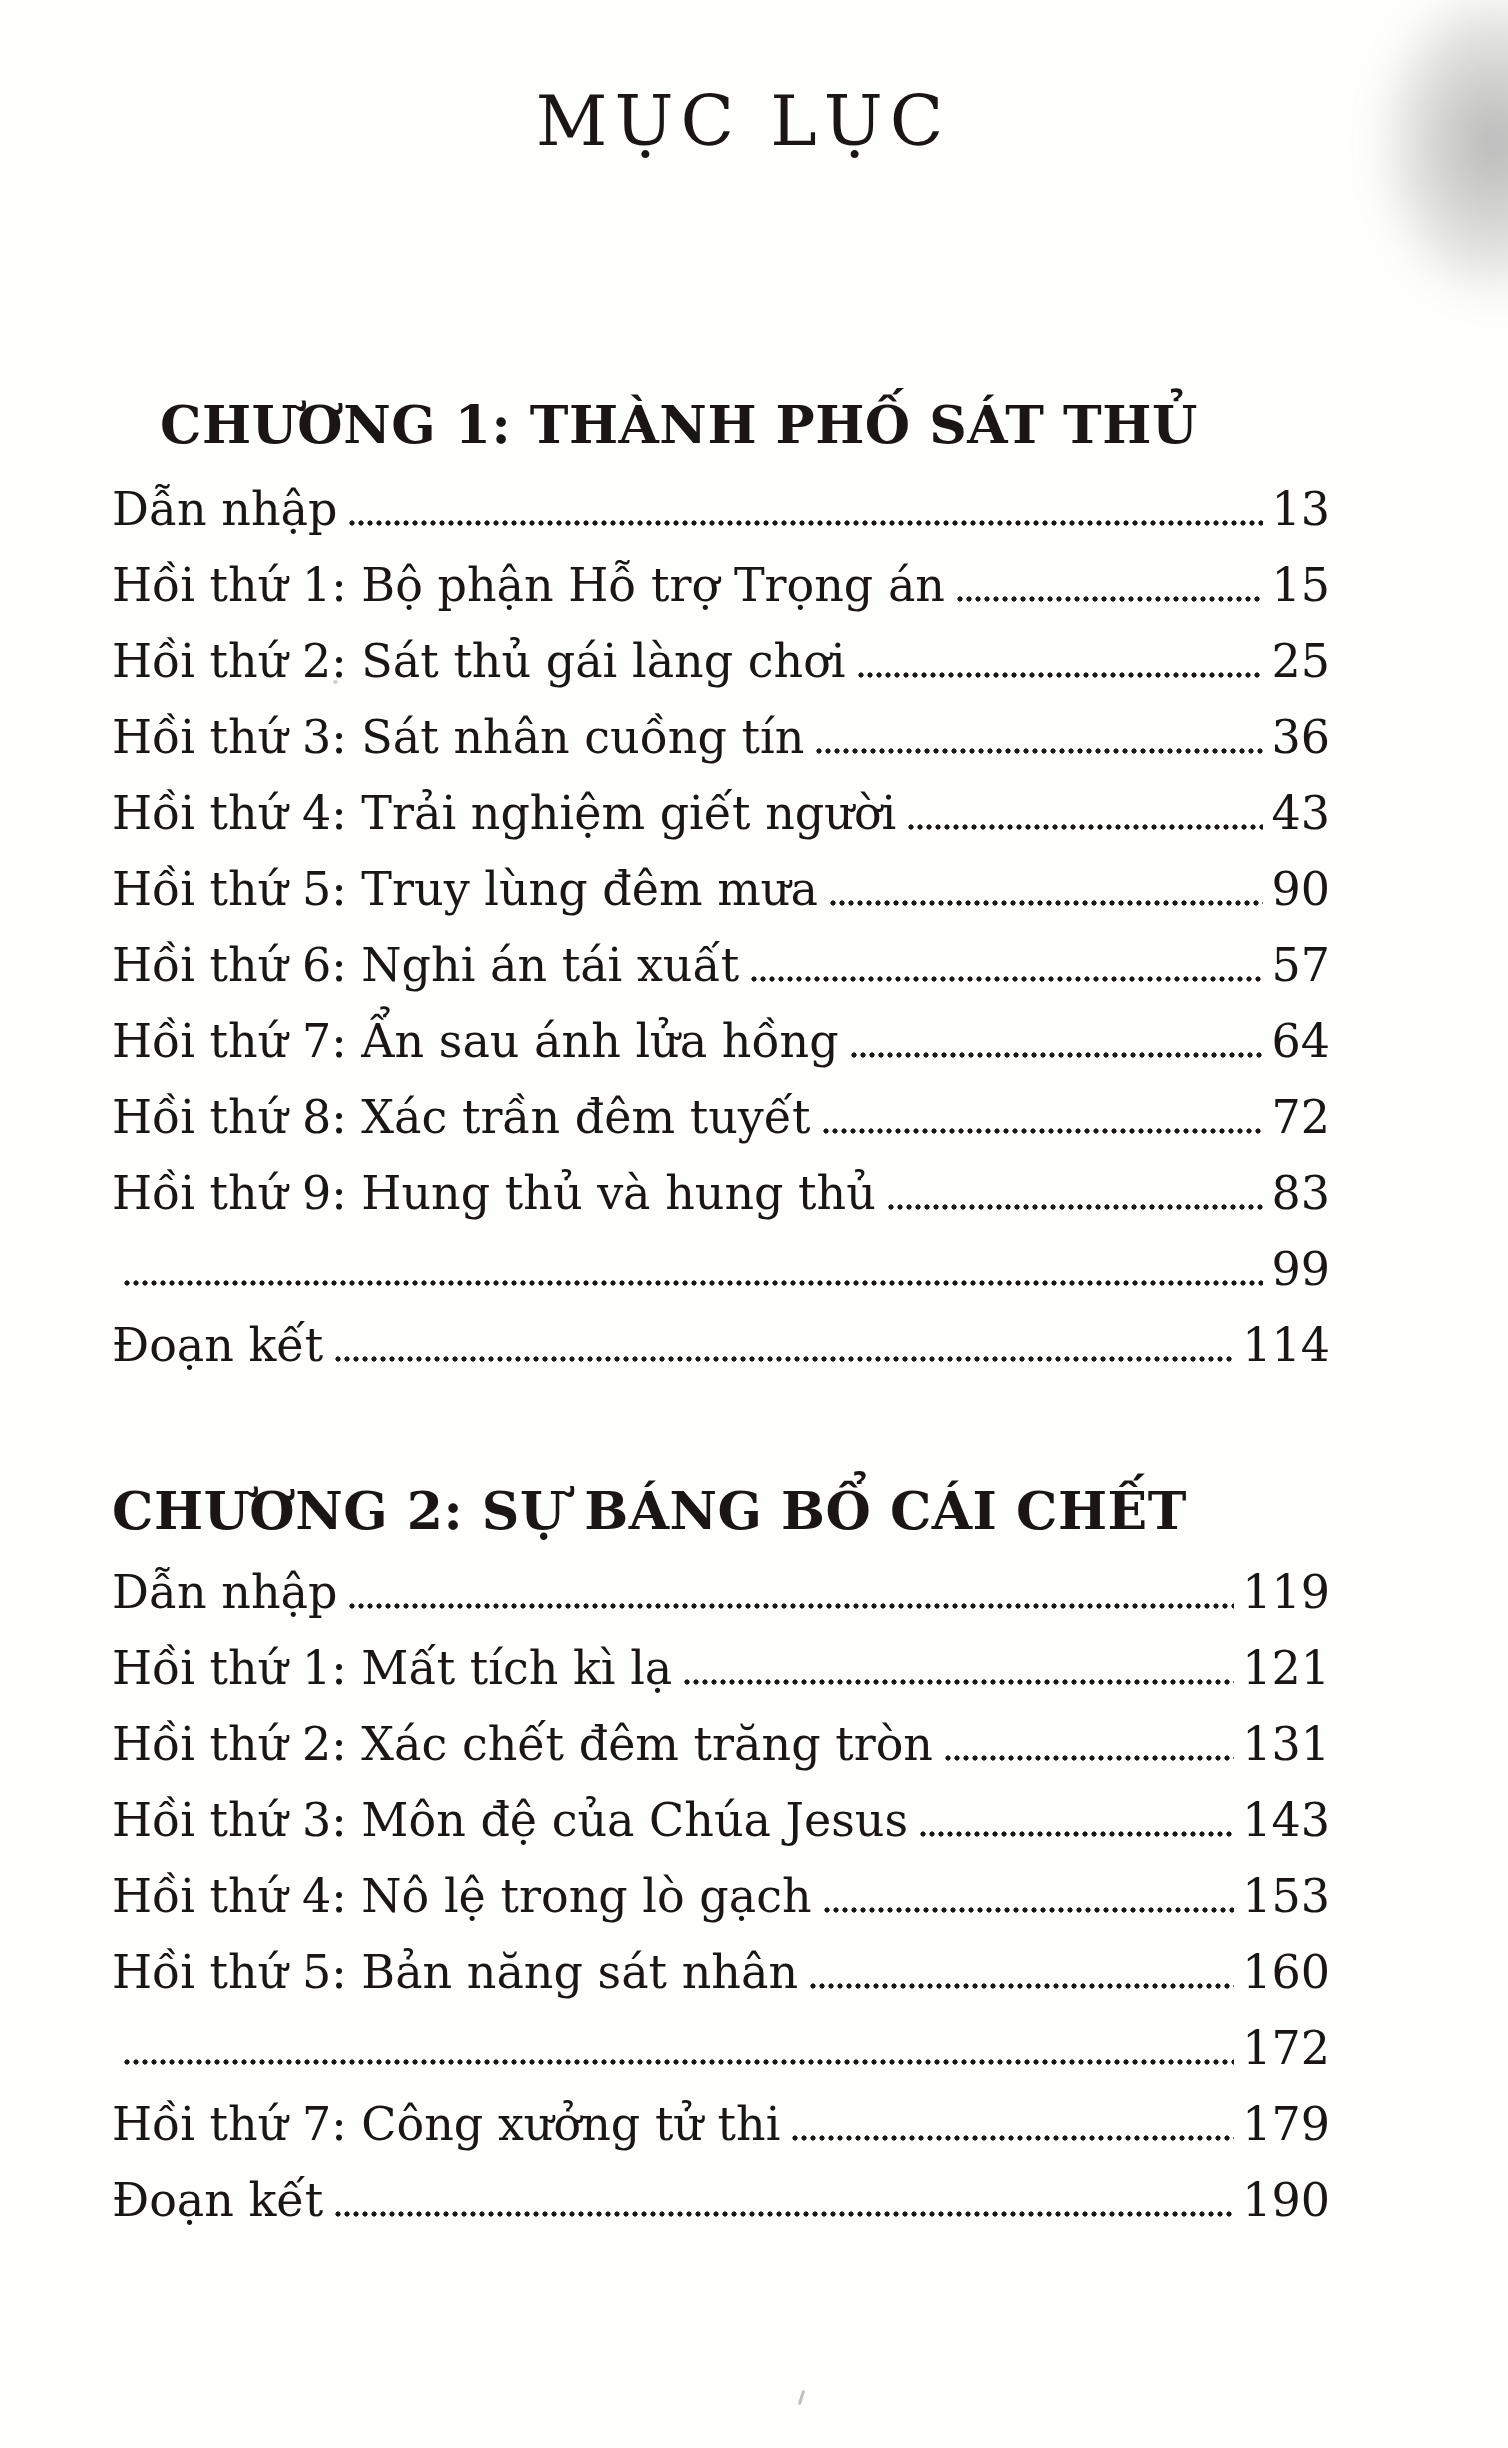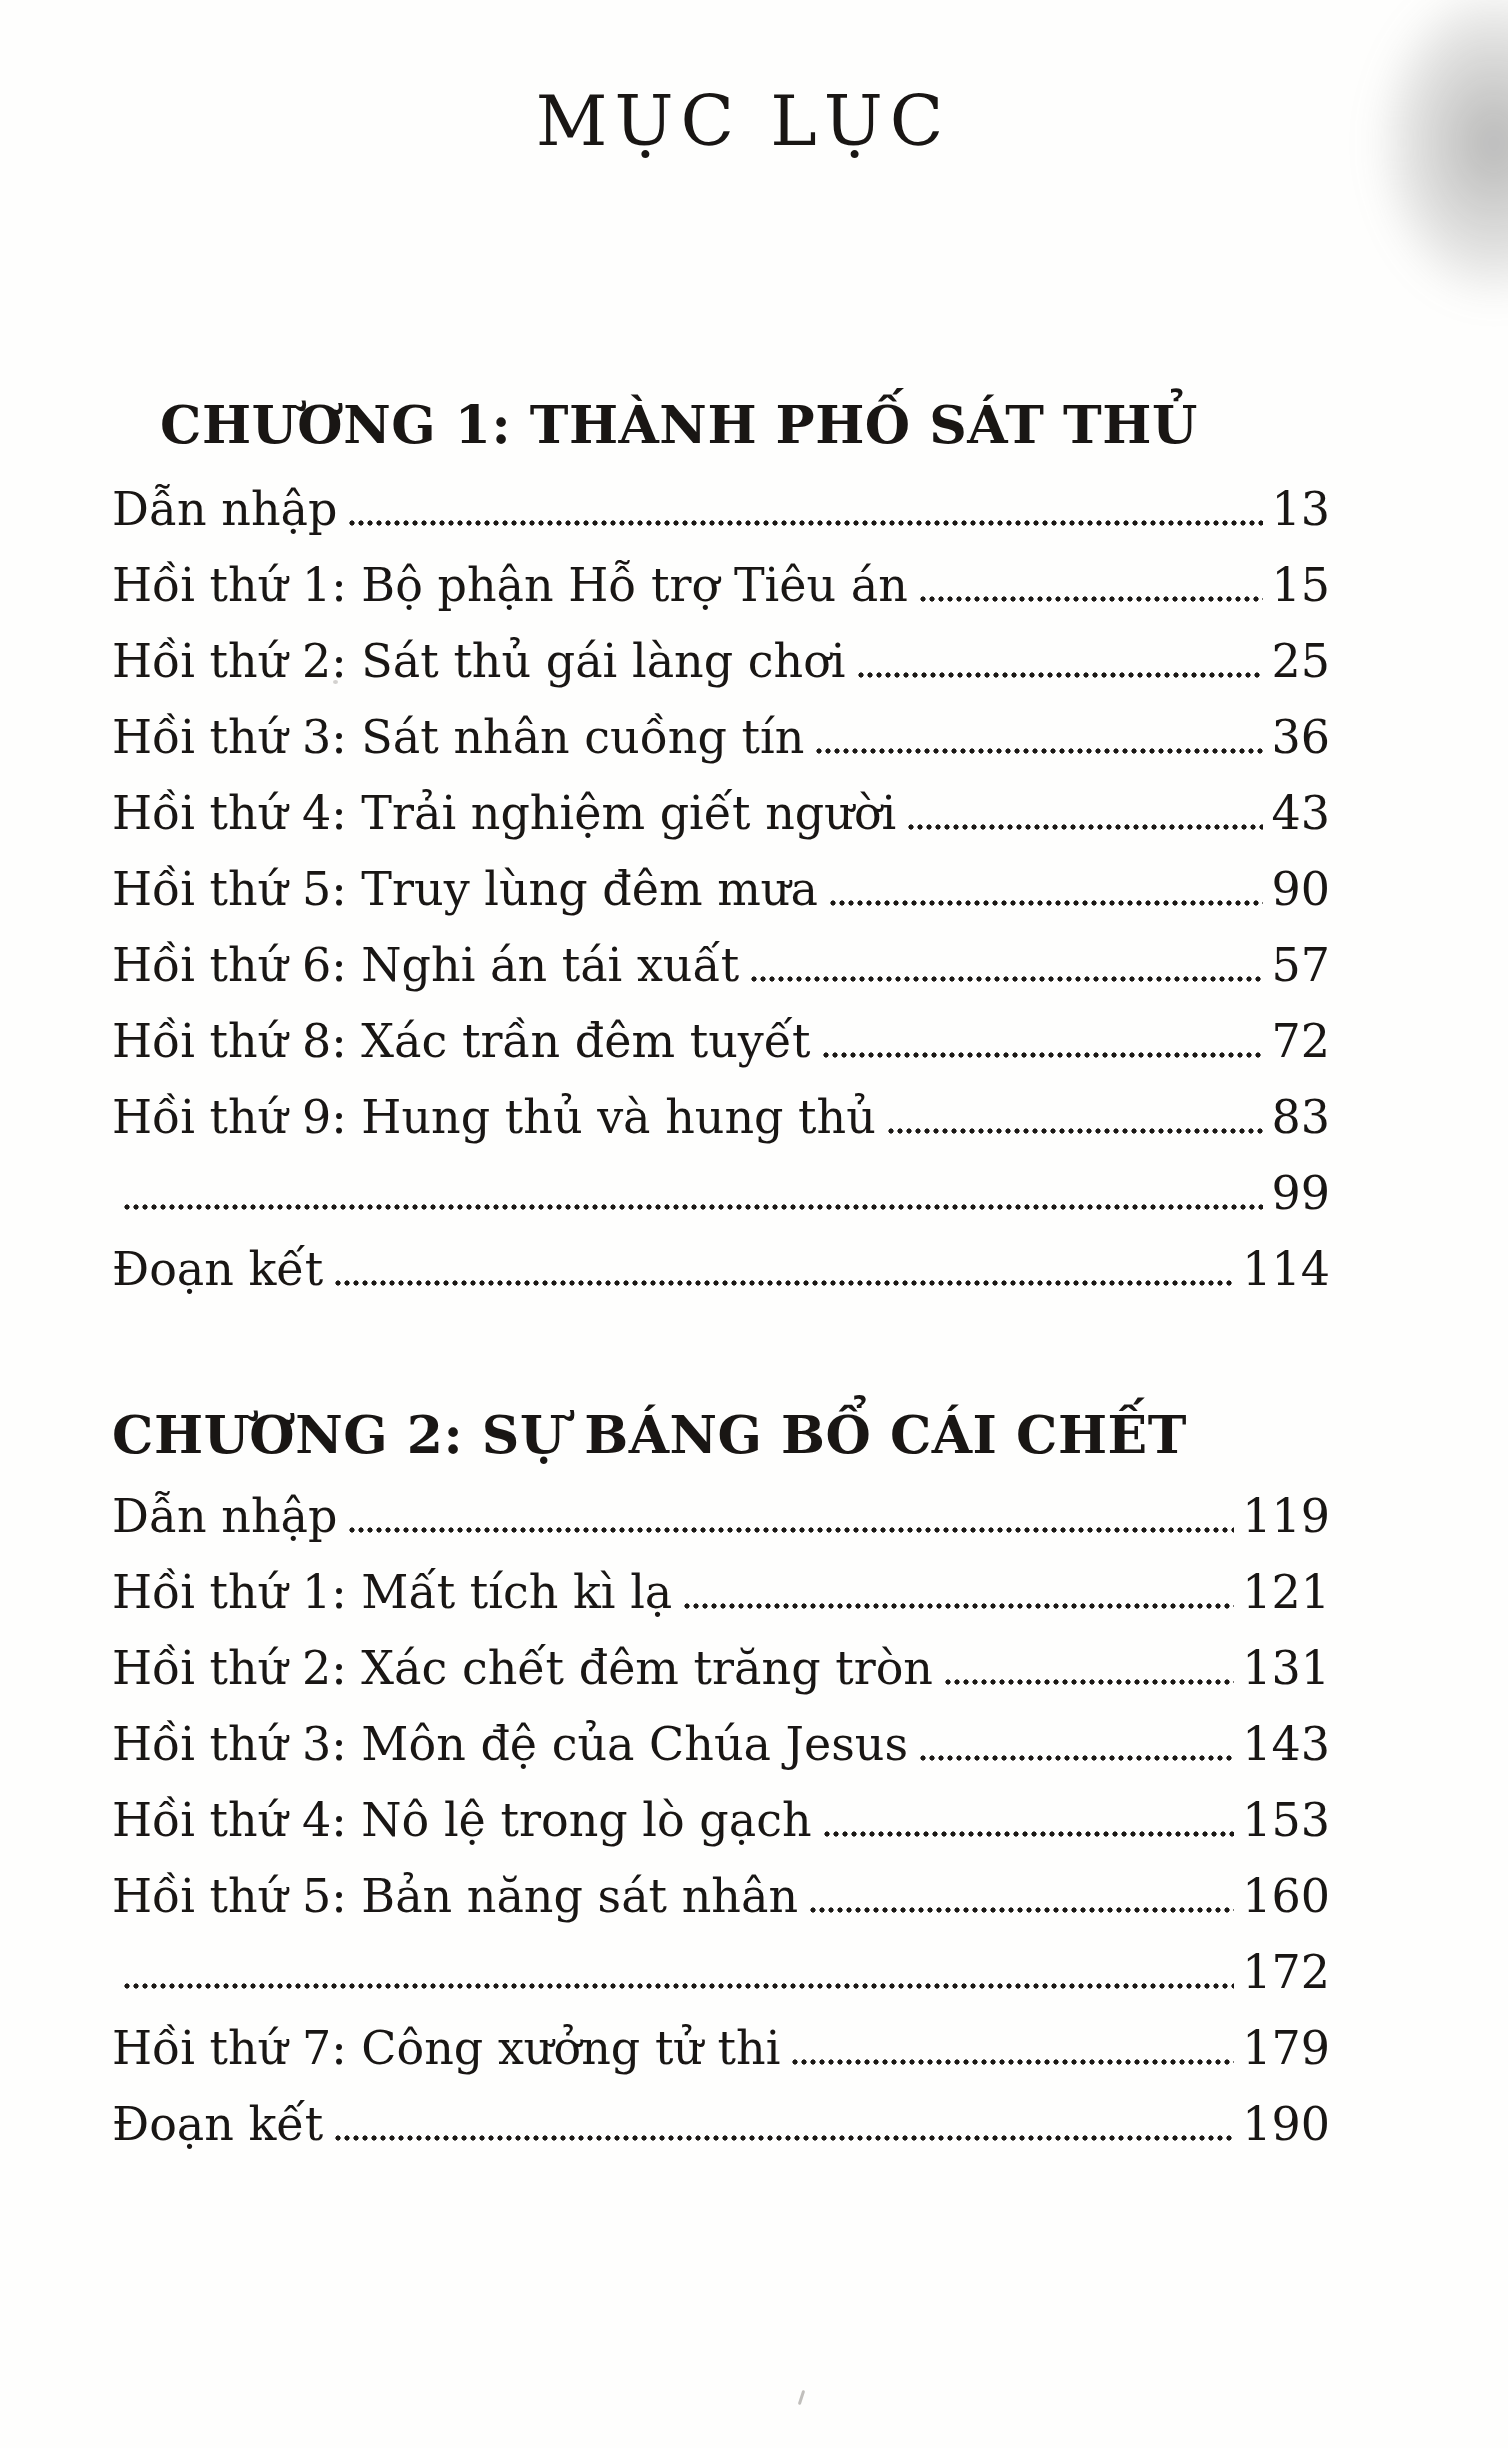--- a/index.html
+++ b/index.html
@@ -105,21 +105,21 @@
 
   <div class="chapter-heading heading-1">CHƯƠNG 1: THÀNH PHỐ SÁT THỦ</div>
   <div class="toc-list">
 
     <div class="toc-row">
       <span class="toc-label">Dẫn nhập</span>
       <span class="toc-leader"></span>
       <span class="toc-page">13</span>
     </div>
     <div class="toc-row">
-      <span class="toc-label">Hồi thứ 1: Bộ phận Hỗ trợ Tiêu án</span>
+      <span class="toc-label">Hồi thứ 1: Bộ phận Hỗ trợ Trọng án</span>
       <span class="toc-leader"></span>
       <span class="toc-page">15</span>
     </div>
     <div class="toc-row">
       <span class="toc-label">Hồi thứ 2: Sát thủ gái làng chơi</span>
       <span class="toc-leader"></span>
       <span class="toc-page">25</span>
     </div>
     <div class="toc-row">
       <span class="toc-label">Hồi thứ 3: Sát nhân cuồng tín</span>
@@ -133,20 +133,25 @@
     </div>
     <div class="toc-row">
       <span class="toc-label">Hồi thứ 5: Truy lùng đêm mưa</span>
       <span class="toc-leader"></span>
       <span class="toc-page">90</span>
     </div>
     <div class="toc-row">
       <span class="toc-label">Hồi thứ 6: Nghi án tái xuất</span>
       <span class="toc-leader"></span>
       <span class="toc-page">57</span>
+    </div>
+    <div class="toc-row">
+      <span class="toc-label">Hồi thứ 7: Ẩn sau ánh lửa hồng</span>
+      <span class="toc-leader"></span>
+      <span class="toc-page">64</span>
     </div>
     <div class="toc-row">
       <span class="toc-label">Hồi thứ 8: Xác trần đêm tuyết</span>
       <span class="toc-leader"></span>
       <span class="toc-page">72</span>
     </div>
     <div class="toc-row">
       <span class="toc-label">Hồi thứ 9: Hung thủ và hung thủ</span>
       <span class="toc-leader"></span>
       <span class="toc-page">83</span>

